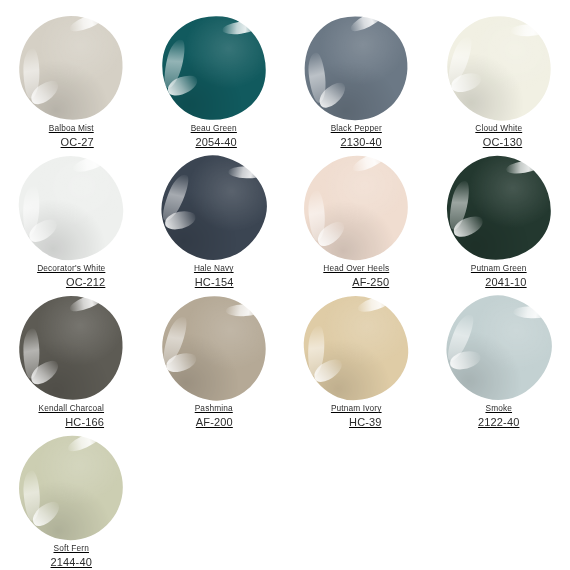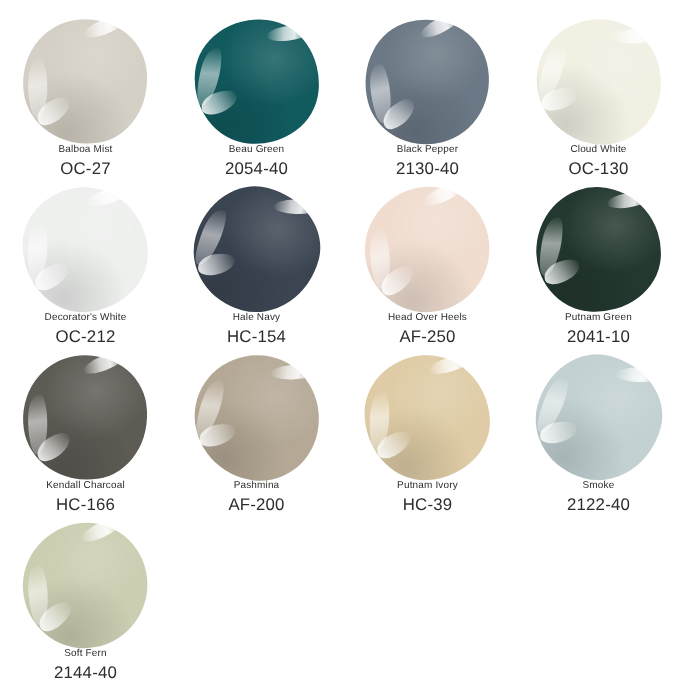--- a/index.html
+++ b/index.html
@@ -27,20 +27,21 @@
     grid-template-columns: repeat(4, 142.5px);
     grid-template-rows: repeat(4, 140px);
     width: 570px;
   }
   .swatch {
     position: relative;
     display: flex;
     flex-direction: column;
     align-items: center;
     justify-content: flex-start;
+    text-decoration: underline;
   }
   .blob-wrap {
     position: relative;
     width: 104px;
     height: 104px;
     margin-top: 6px;
   }
   .blob {
     position: absolute;
     left: 0;
@@ -103,24 +104,25 @@
     text-align: center;
     line-height: 1.38;
   }
   .name {
     font-size: 8.3px;
     color: #2d2d2d;
     letter-spacing: 0.15px;
     white-space: nowrap;
   }
   .code {
-    font-size: 14px;
+    font-size: 11px;
     color: #2d2d2d;
     letter-spacing: 0.15px;
     white-space: nowrap;
+    text-align: right;
   }
 </style>
 </head>
 <body style="background: rgb(255, 255, 255);">
 
 <div id="board">
   <div class="grid">
       <div class="swatch">
         <div class="blob-wrap">
           <div class="blob" style="background: rgb(213, 208, 197); border-radius: 49% 51% 47% 53% / 52% 46% 54% 48%; transform: rotate(-8deg);">

